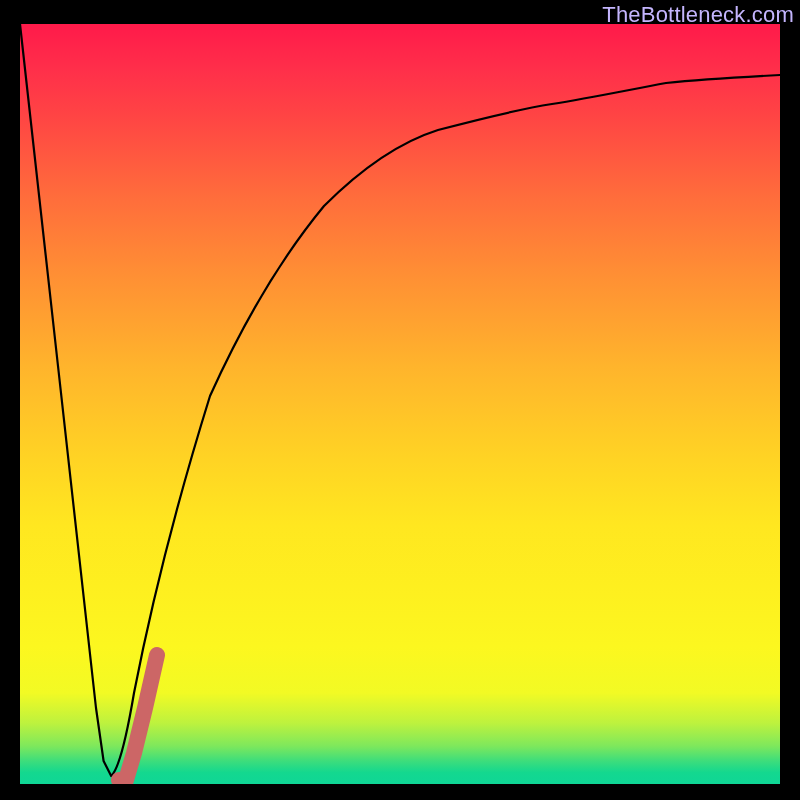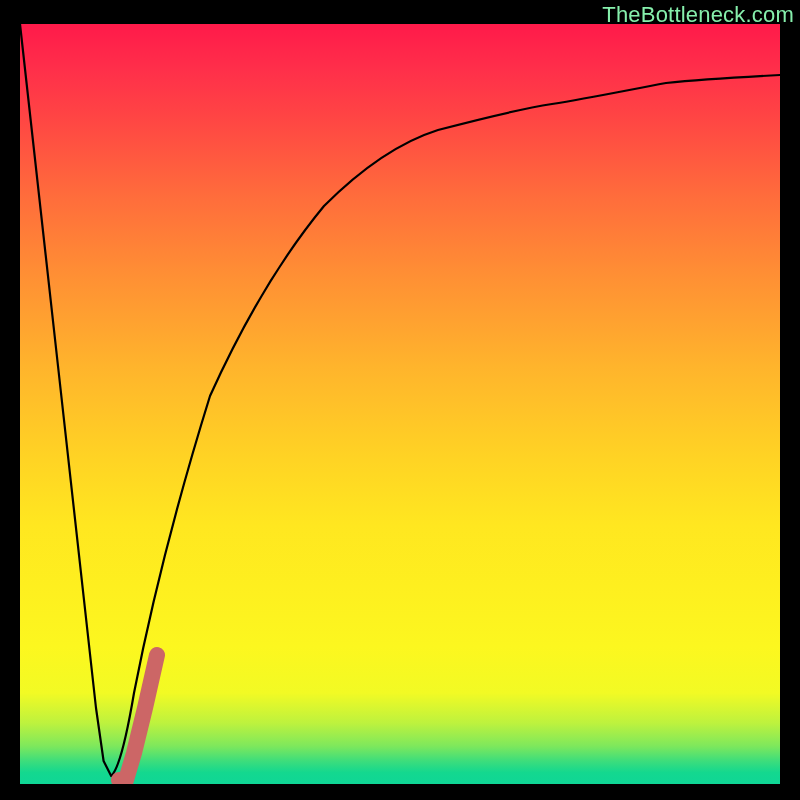--- a/index.html
+++ b/index.html
@@ -14,21 +14,21 @@
   .outer {
     position: relative;
     width: 800px;
     height: 800px;
     background: #000;
   }
   .watermark {
     position: absolute;
     top: 2px;
     right: 6px;
-    color: #86efac;
+    color: #c4b5fd;
     font-size: 22px;
     font-weight: 500;
     z-index: 10;
     letter-spacing: 0.2px;
   }
   .plot {
     position: absolute;
     left: 20px;
     top: 24px;
     width: 760px;

